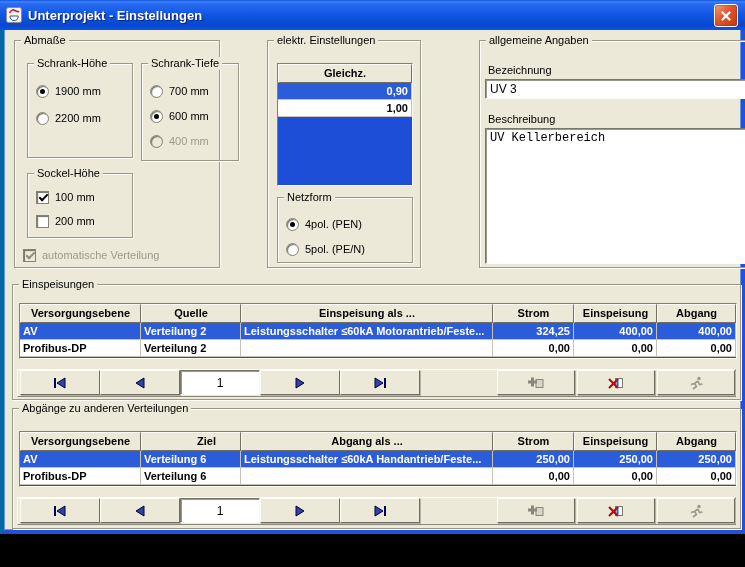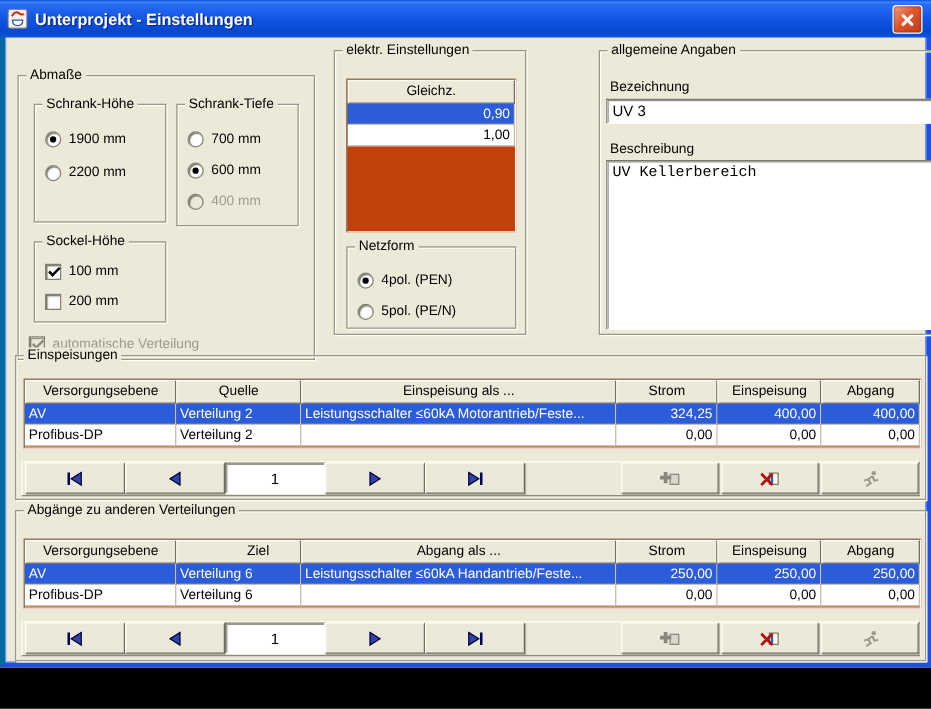--- a/index.html
+++ b/index.html
@@ -28,22 +28,22 @@
          box-shadow:inset 1px 1px 1px #716f62;position:relative;flex:none;}
   .radio.on::after{content:"";position:absolute;left:3px;top:3px;width:5px;height:5px;border-radius:50%;background:#000;}
   .radio.disabled{background:#ece9d8;}
   .check{width:11px;height:11px;background:#fff;border:1px solid #848271;
          box-shadow:inset 1px 1px 1px #716f62;position:relative;flex:none;}
   .check.on::after{content:"";position:absolute;left:2px;top:2px;width:7px;height:3px;
          border-left:2px solid #000;border-bottom:2px solid #000;transform:rotate(-45deg);}
   .check.disabled{background:#ece9d8;}
   .check.disabled.on::after{border-color:#8e8b7f;}
 
-  .grid{position:absolute;background:#c2410c;border:1px solid;border-color:#827f6e #fbf9f1 #fbf9f1 #827f6e;
-        box-sizing:border-box;overflow:hidden;}
+  .grid{position:absolute;background:#1d4ed8;border:1px solid;border-color:#827f6e #fbf9f1 #fbf9f1 #827f6e;
+        box-sizing:border-box;overflow:hidden;font-weight:bold;}
   .grow{display:flex;}
   .hcell{height:19px;line-height:17px;font-size:11px;text-align:center;background:#ece9d8;
          border:1px solid;border-color:#fcfaf2 #716f62 #716f62 #fcfaf2;box-sizing:border-box;
          overflow:hidden;white-space:nowrap;flex:none;}
   .rcell{height:17px;line-height:16px;font-size:11px;background:#fff;
          border-right:1px solid #c6c3b5;border-bottom:1px solid #c6c3b5;
          box-sizing:border-box;padding:0 3px;overflow:hidden;white-space:nowrap;flex:none;}
   .rcell.R{text-align:right;}
   .grow.sel .rcell{background:#2b5cd9;color:#fff;}
 
@@ -79,21 +79,21 @@
     <span class="title">Unterprojekt - Einstellungen</span>
     <div class="closebtn">
       <svg width="12" height="12" viewBox="0 0 12 12">
         <path d="M2.5 2.5 L9.5 9.5 M9.5 2.5 L2.5 9.5" stroke="#ffffff" stroke-width="2.4" stroke-linecap="round"></path>
       </svg>
     </div>
   </div>
 
   <div class="content">
 
-    <div class="groupbox" style="left:6px;top:10px;width:238px;height:228px;margin-top:20px;">
+    <div class="groupbox" style="left:6px;top:10px;width:206px;height:228px;">
       <span class="glabel">Abmaße</span>
 
       <div class="groupbox" style="left:12px;top:22px;width:106px;height:95px;">
         <span class="glabel">Schrank-Höhe</span>
         <div class="optlist" style="left:8px;top:20px;gap:13px;">
             <div class="opt">
               <span class="radio on"></span>
               <span>1900 mm</span>
             </div>
             <div class="opt">

